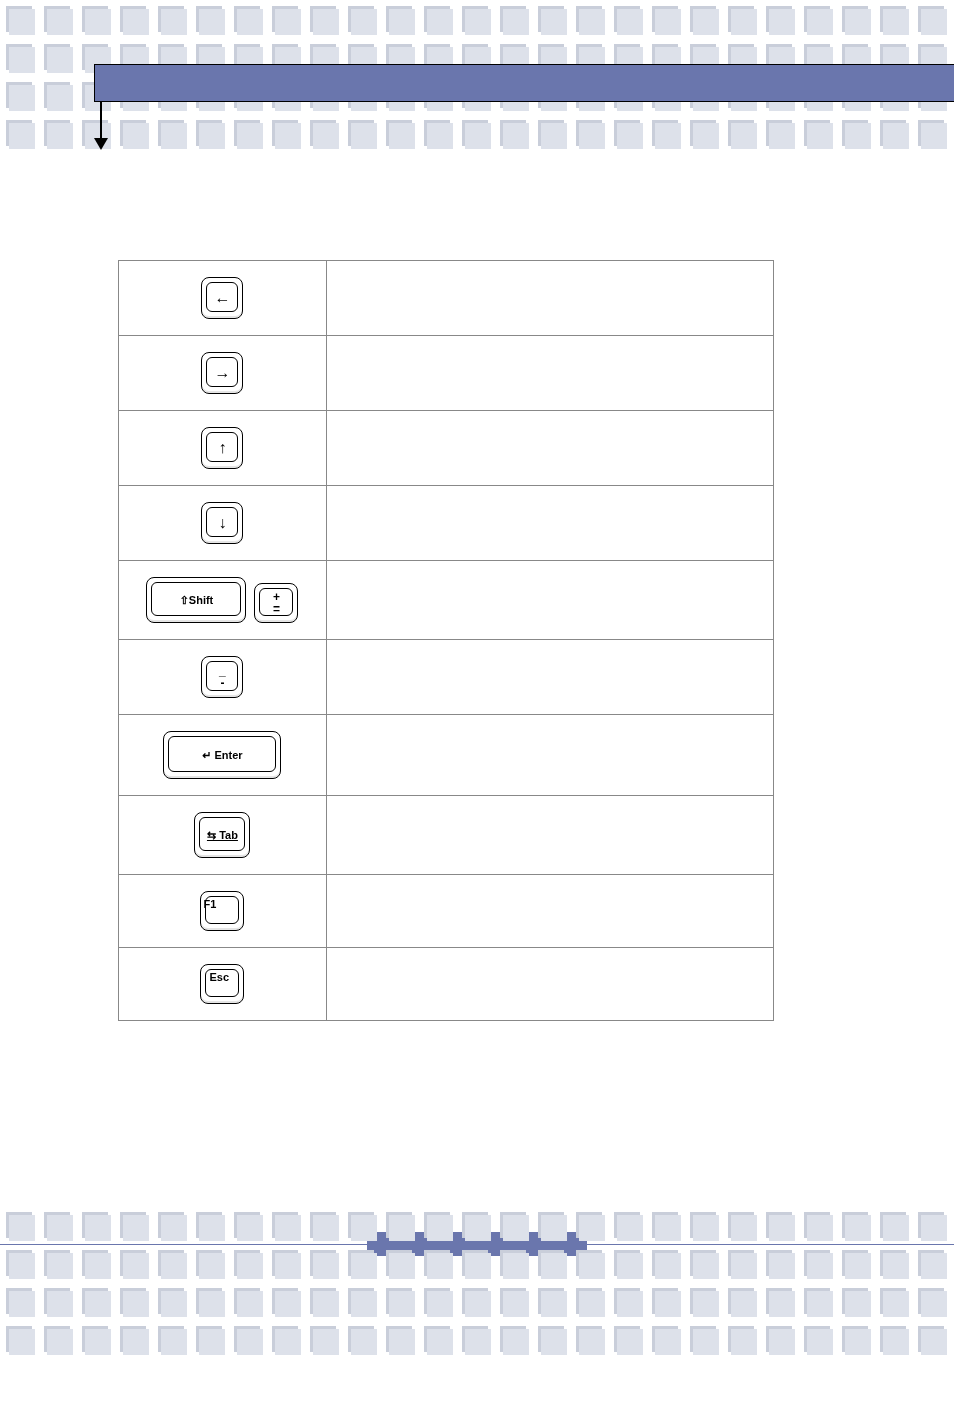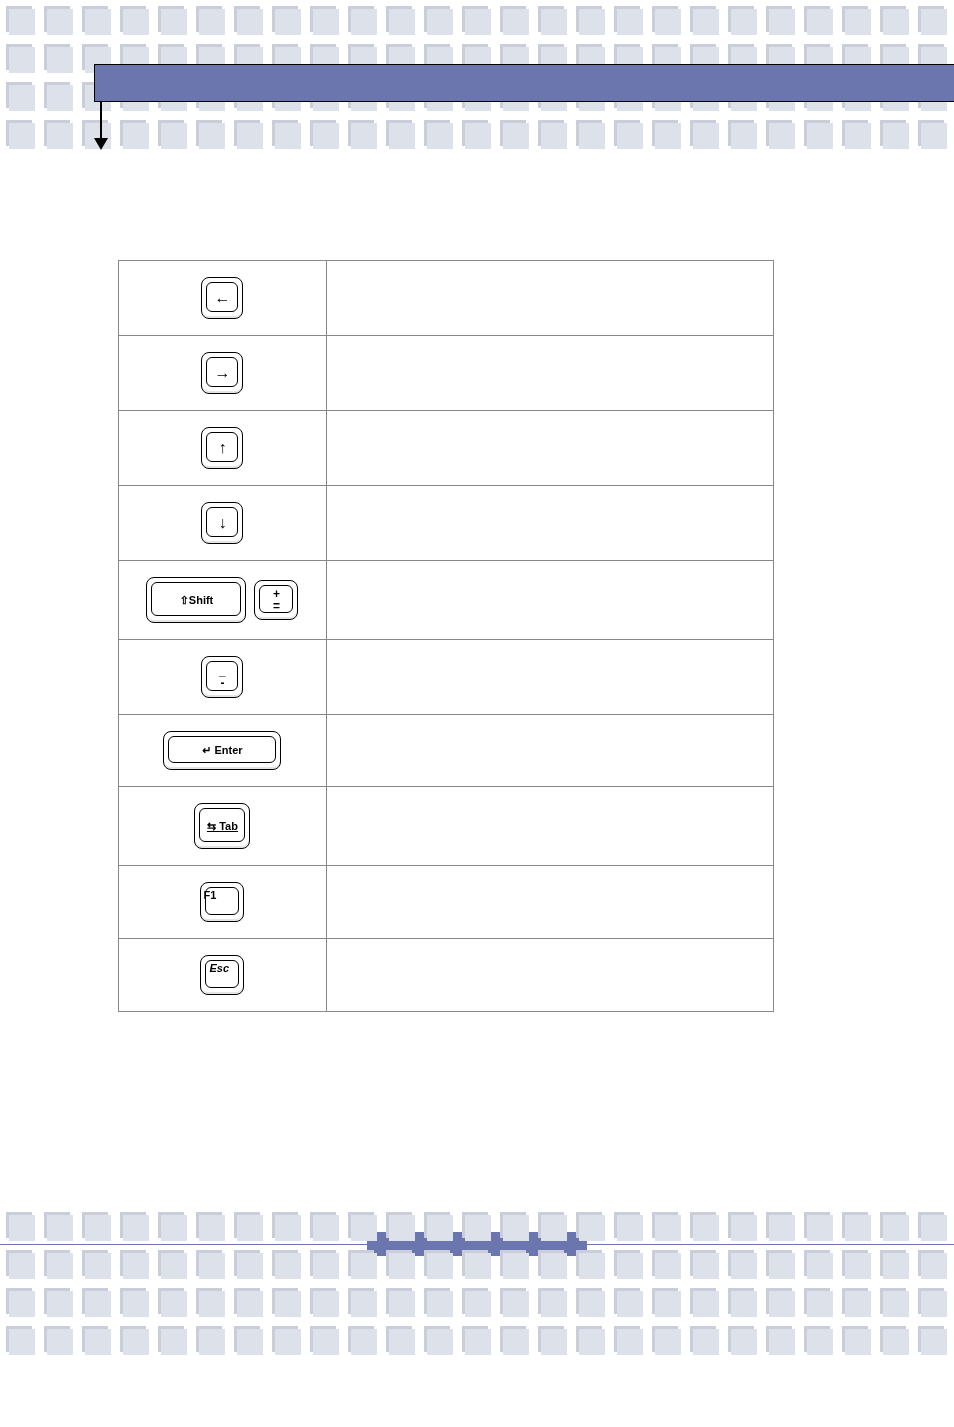--- a/index.html
+++ b/index.html
@@ -117,31 +117,31 @@
     display: flex;
     align-items: center;
     justify-content: center;
     width: 100%; height: 100%;
     font-size: 11px;
     font-weight: bold;
   }
   .k-small { width: 42px; height: 42px; }
   .k-med   { width: 56px; height: 46px; text-decoration: underline; }
   .k-wide  { width: 100px; height: 46px; }
-  .k-xwide { width: 118px; height: 39px; }
+  .k-xwide { width: 118px; height: 48px; }
   .k-smlabel { width: 44px; height: 40px; }
 
   .arrow-glyph { font-size: 16px; font-weight: bold; }
 
   .stack {
     display: flex; flex-direction: column; line-height: 1;
     font-size: 12px; font-weight: bold;
   }
 
-  .combo { display: inline-flex; align-items: center; gap: 8px; }
+  .combo { display: inline-flex; align-items: flex-end; gap: 8px; }
 
   
   .footer-rule {
     position: absolute;
     top: 1244px;
     left: 0; right: 0;
     height: 0;
     border-top: 1px solid #6a76ad;
   }
   .footer-pill {
@@ -332,21 +332,21 @@
             </span></span></td>
         <td class="desc-cell"></td>
       </tr>
       <tr>
         <td class="key-cell"><span class="keycap k-smlabel"><span class="legend" style="justify-content: flex-start; align-items: flex-start; padding: 6px 0px 0px 2px;">
               <span>F1</span>
             </span></span></td>
         <td class="desc-cell"></td>
       </tr>
       <tr>
-        <td class="key-cell"><span class="keycap k-smlabel"><span class="legend" style="justify-content: flex-start; align-items: flex-start; padding: 6px 0px 0px 8px; font-style: italic;">
+        <td class="key-cell"><span class="keycap k-smlabel"><span class="legend" style="justify-content: flex-start; align-items: flex-start; padding: 6px 0px 0px 8px;">
               <span>Esc</span>
             </span></span></td>
         <td class="desc-cell"></td>
       </tr>
     </tbody>
 </table>
 
 <div class="footer-rule"></div>
 <div class="footer-pill">
   <span></span>

